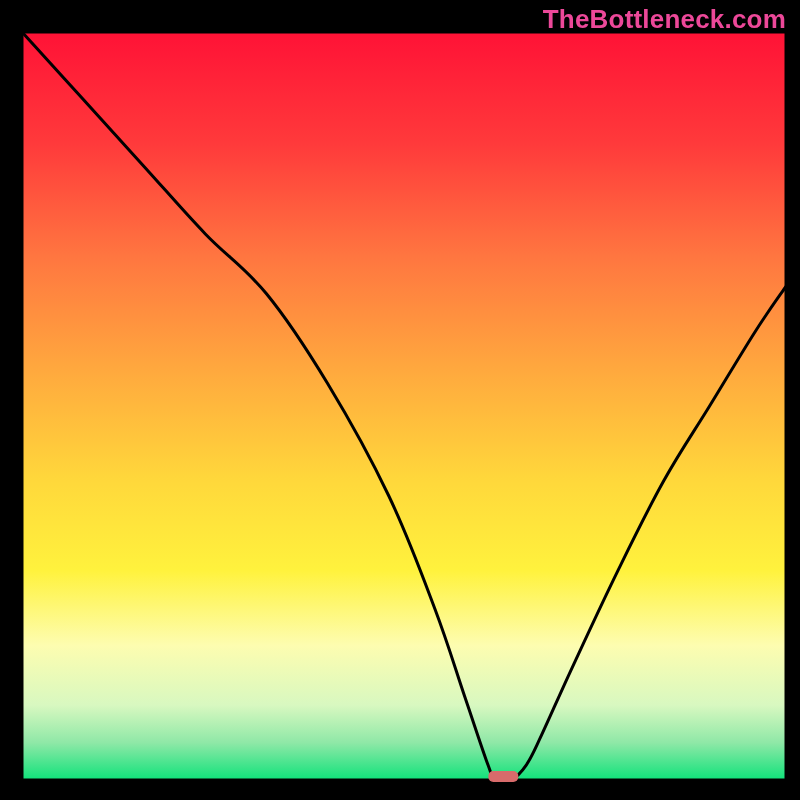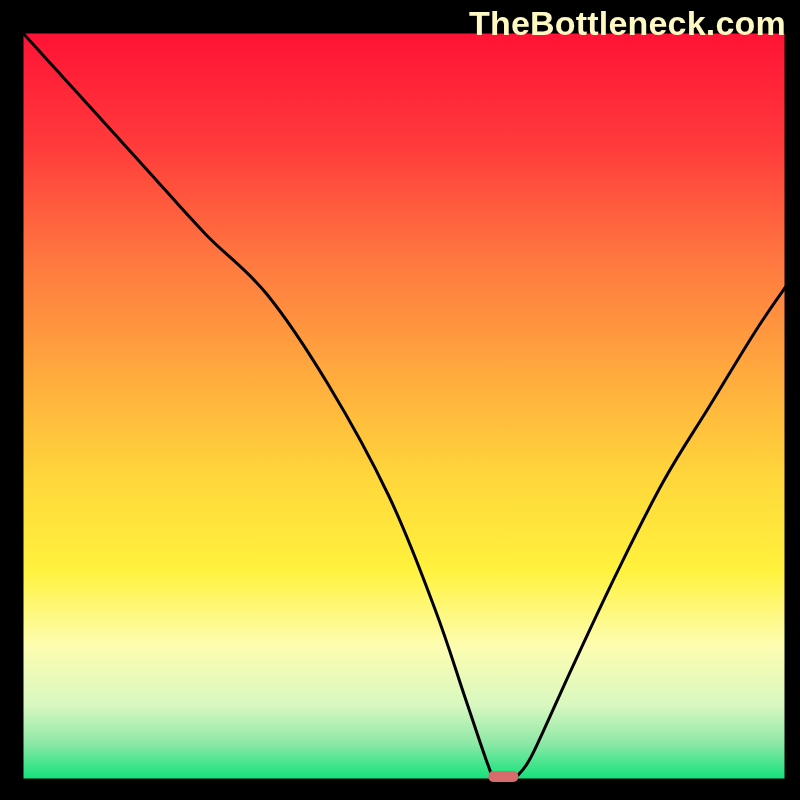--- a/index.html
+++ b/index.html
@@ -13,23 +13,23 @@
   .chart-container {
     position: relative;
     width: 800px;
     height: 800px;
   }
   .watermark {
     position: absolute;
     top: 4px;
     right: 14px;
     font-family: Arial, Helvetica, sans-serif;
-    font-size: 34px;
+    font-size: 26px;
     font-weight: 600;
-    color: #fef9c3;
+    color: #ec4899;
     letter-spacing: 0.2px;
     z-index: 50;
     user-select: none;
   }
   svg {
     position: absolute;
     top: 0;
     left: 0;
   }
 </style>

